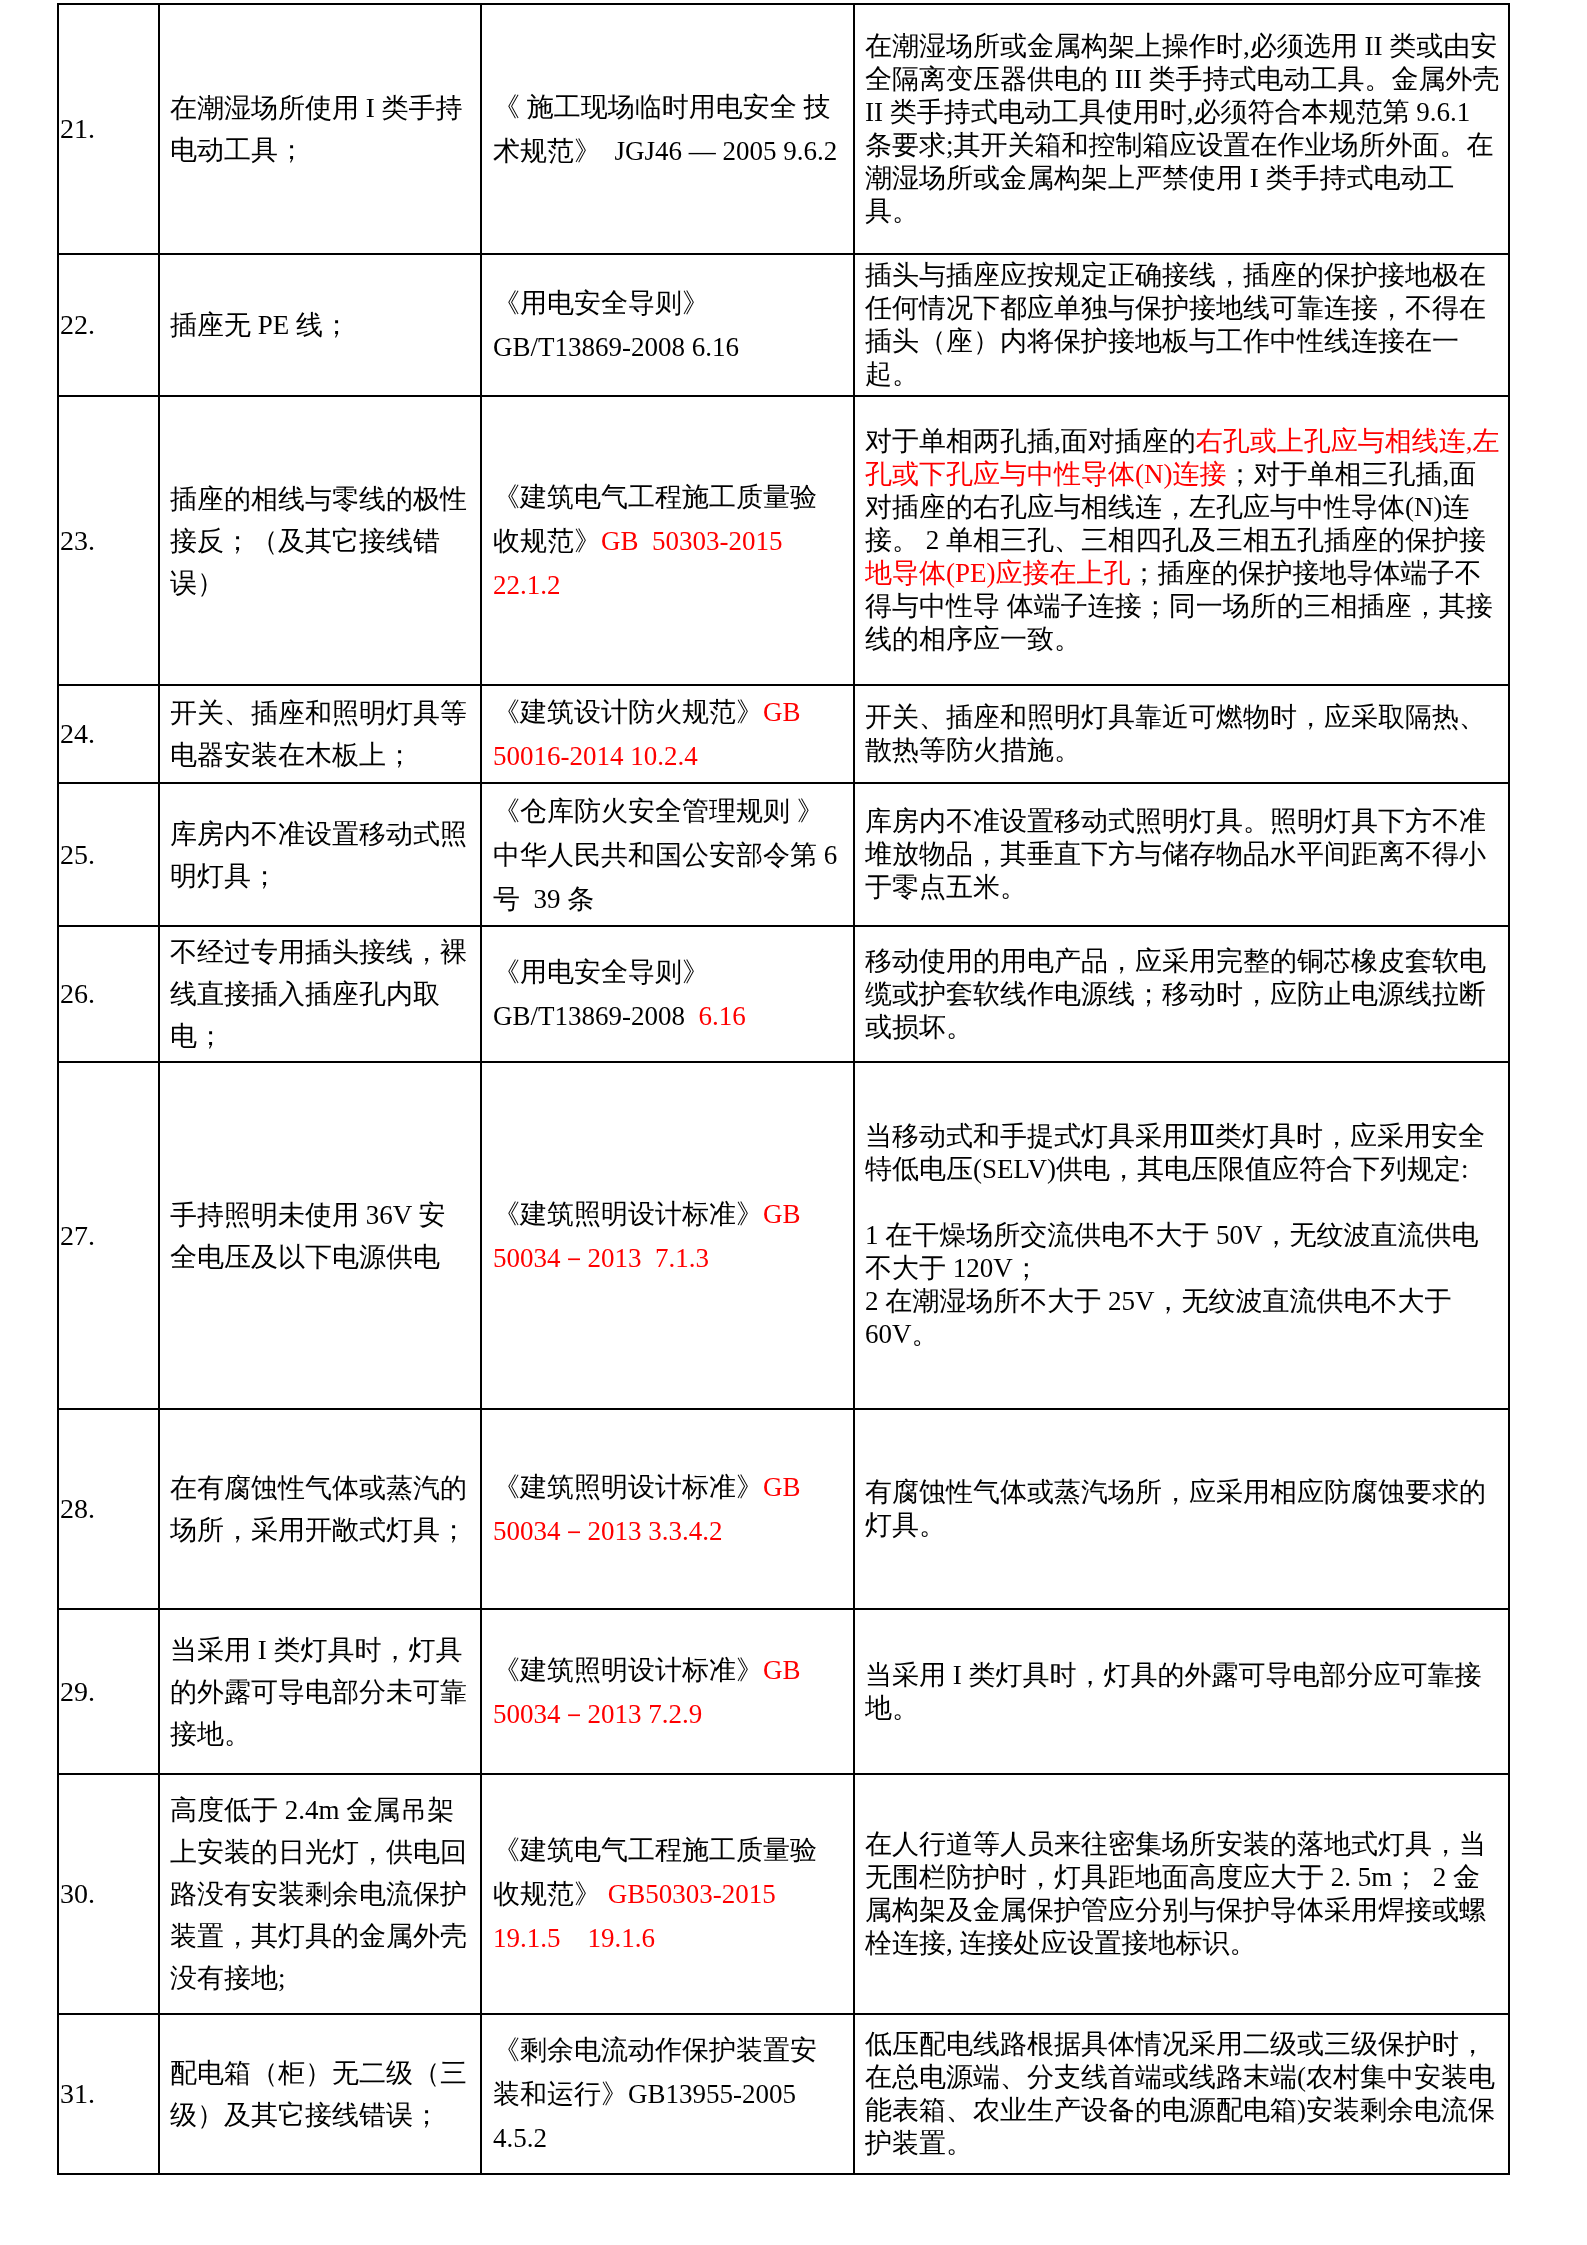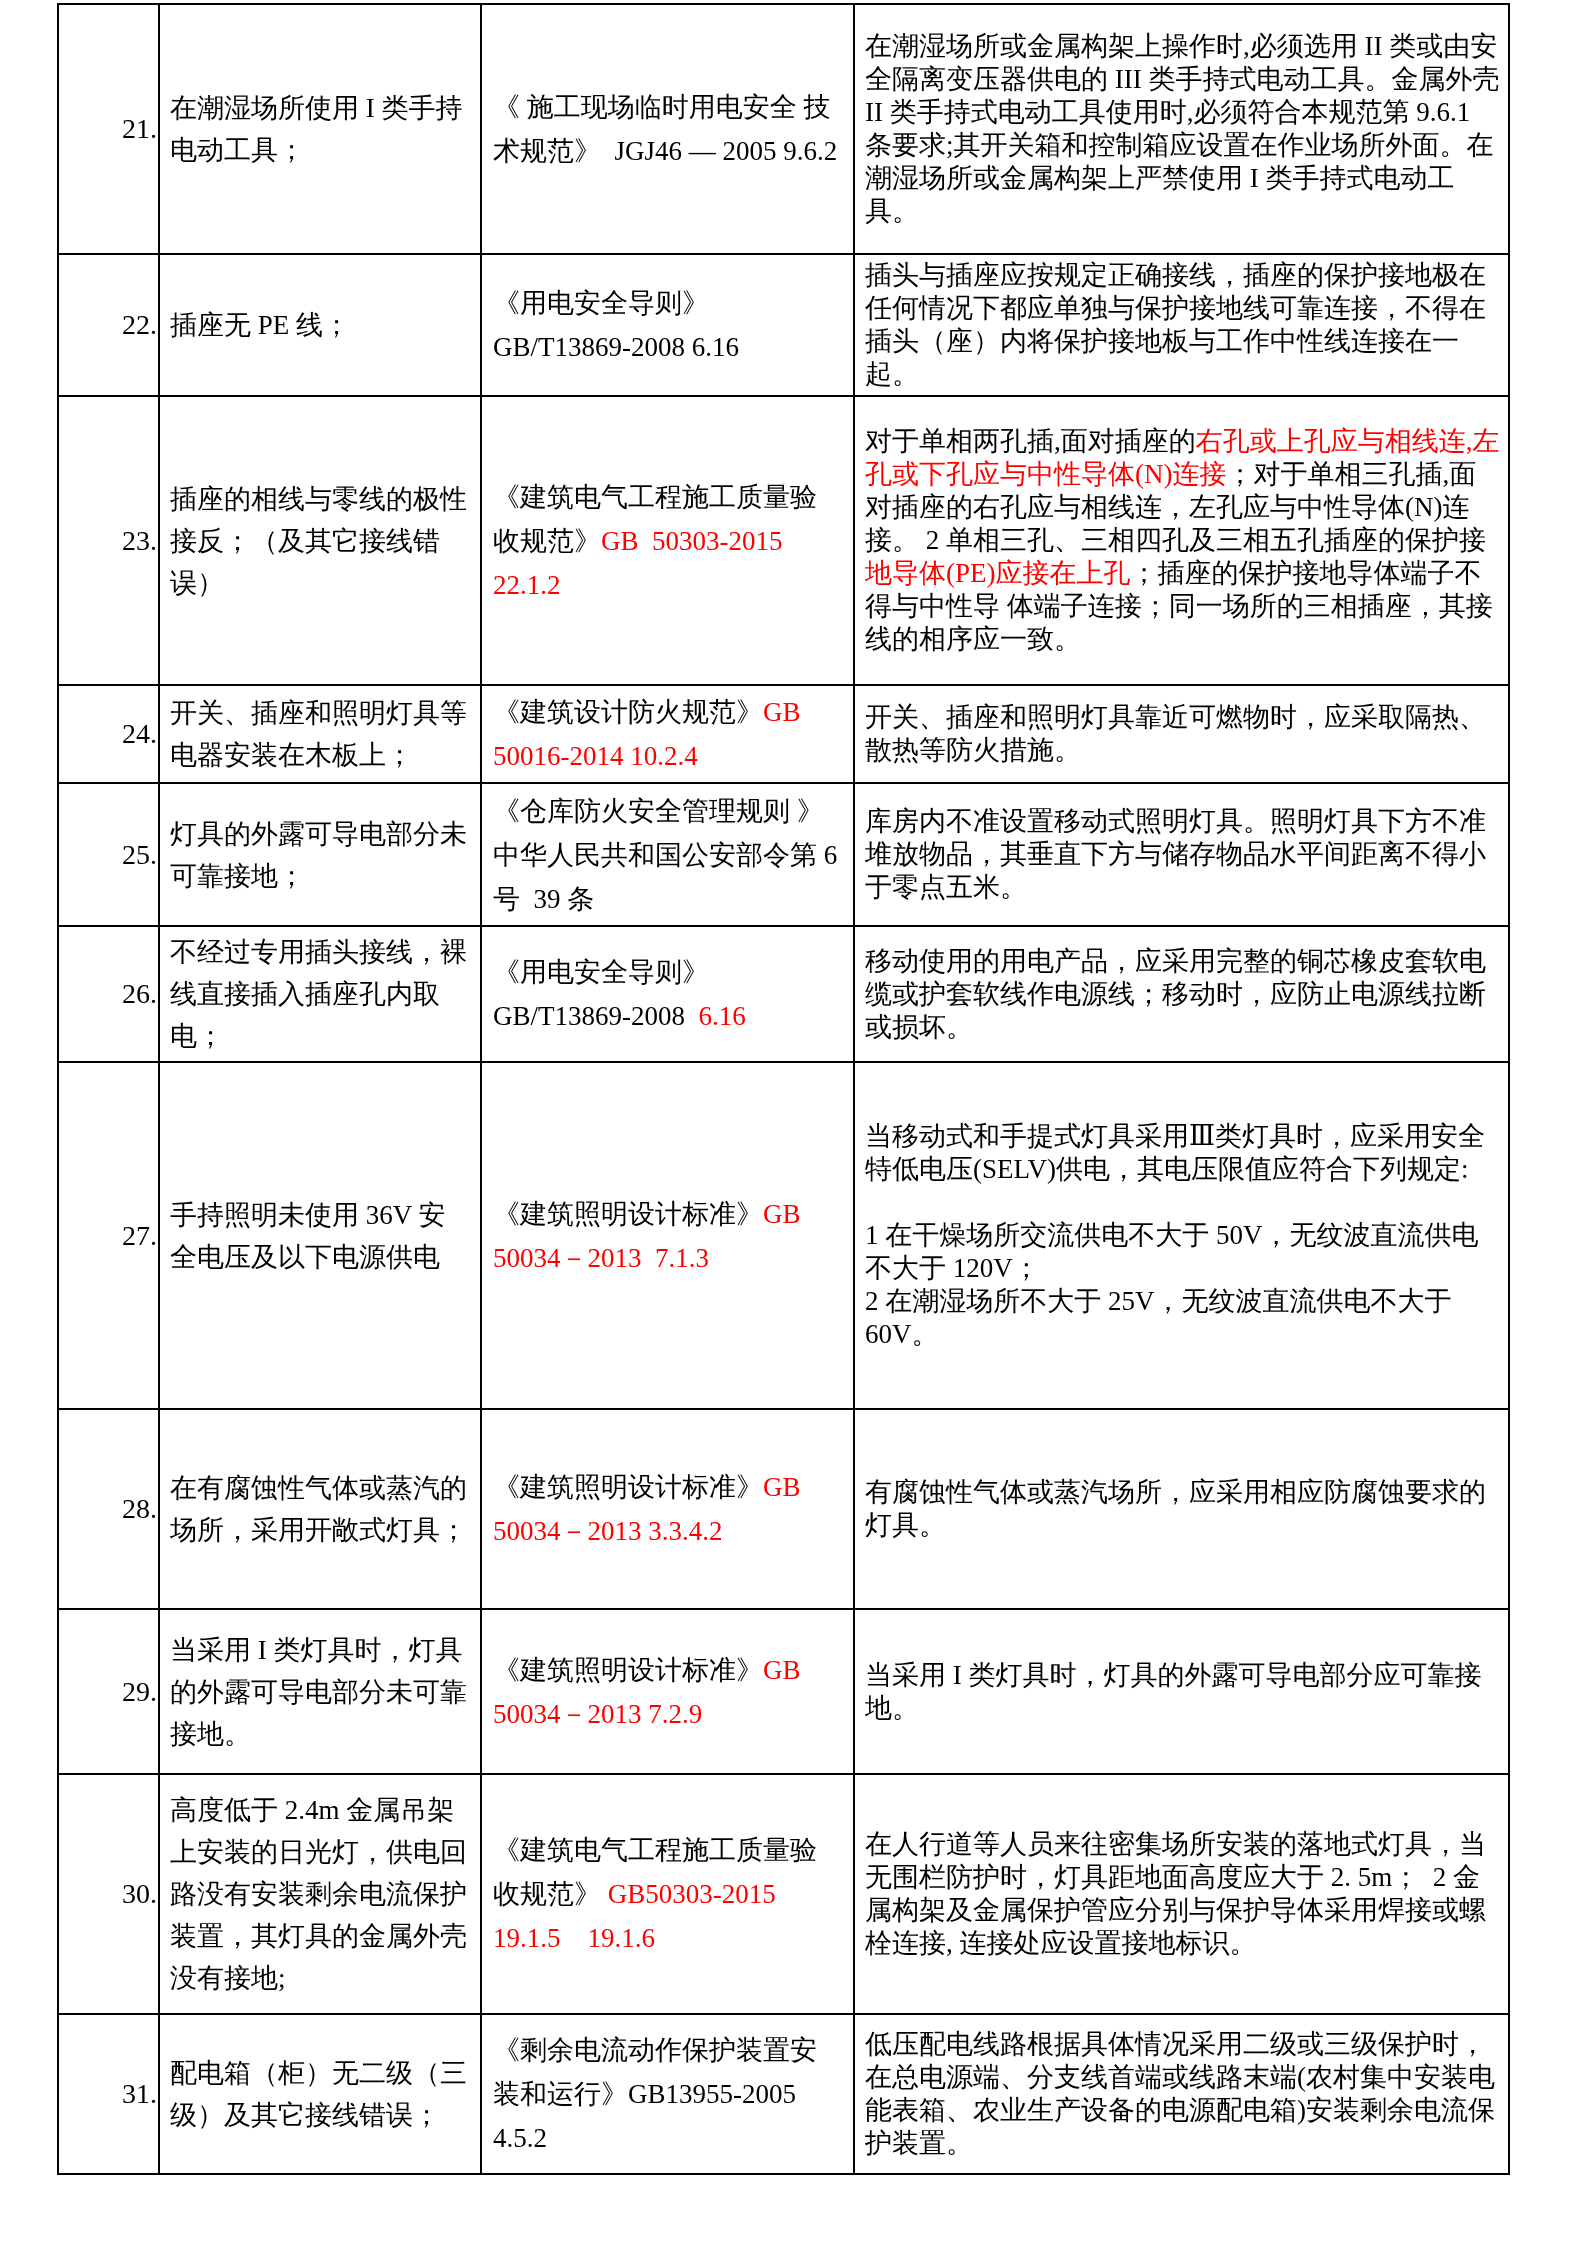--- a/index.html
+++ b/index.html
@@ -14,21 +14,21 @@
   }
   .rules-table td{
     border:2px solid #000;
     vertical-align:middle;
     overflow:hidden;
   }
   .col-num{width:101px;}
   .col-issue{width:322px;}
   .col-std{width:373px;}
   .col-desc{width:655px;}
-  .cell-num{text-align:right;font-size:28px;}
+  .cell-num{text-align:left;font-size:28px;}
   .cell-issue{padding:4px 10px;font-size:27px;line-height:42px;}
   .cell-std{padding:4px 14px 4px 11px;font-size:27px;line-height:44px;white-space:pre-wrap;}
   .cell-desc{padding:4px 5px 4px 10px;font-size:27px;line-height:33px;white-space:pre-wrap;}
   .red{color:#ff0000;}
   
   .rules-table tr:nth-child(1){height:250px}
   .rules-table tr:nth-child(2){height:126px}
   .rules-table tr:nth-child(3){height:289px}
   .rules-table tr:nth-child(4){height:88px}
   .rules-table tr:nth-child(5){height:143px}
@@ -70,21 +70,21 @@
           <td class="cell-desc"><span>对于单相两孔插,面对插座的</span><span class="red">右孔或上孔应与相线连,左孔或下孔应与中性导体(N)连接</span><span>；对于单相三孔插,面对插座的右孔应与相线连，左孔应与中性导体(N)连接。 2 单相三孔、三相四孔及三相五孔插座的保护接</span><span class="red">地导体(PE)应接在上孔</span><span>；插座的保护接地导体端子不得与中性导 体端子连接；同一场所的三相插座，其接线的相序应一致。</span></td>
         </tr>
         <tr>
           <td class="cell-num"><span>24.</span></td>
           <td class="cell-issue"><span>开关、插座和照明灯具等电器安装在木板上；</span></td>
           <td class="cell-std"><span>《建筑设计防火规范》</span><span class="red">GB 50016-2014 10.2.4</span></td>
           <td class="cell-desc"><span>开关、插座和照明灯具靠近可燃物时，应采取隔热、散热等防火措施。</span></td>
         </tr>
         <tr>
           <td class="cell-num"><span>25.</span></td>
-          <td class="cell-issue"><span>灯具的外露可导电部分未可靠接地；</span></td>
+          <td class="cell-issue"><span>库房内不准设置移动式照明灯具；</span></td>
           <td class="cell-std"><span>《仓库防火安全管理规则 》中华人民共和国公安部令第 6 号  39 条</span></td>
           <td class="cell-desc"><span>库房内不准设置移动式照明灯具。照明灯具下方不准堆放物品，其垂直下方与储存物品水平间距离不得小于零点五米。</span></td>
         </tr>
         <tr>
           <td class="cell-num"><span>26.</span></td>
           <td class="cell-issue"><span>不经过专用插头接线，裸线直接插入插座孔内取电；</span></td>
           <td class="cell-std"><span>《用电安全导则》 GB/T13869-2008  </span><span class="red">6.16</span></td>
           <td class="cell-desc"><span>移动使用的用电产品，应采用完整的铜芯橡皮套软电缆或护套软线作电源线；移动时，应防止电源线拉断或损坏。</span></td>
         </tr>
         <tr>

